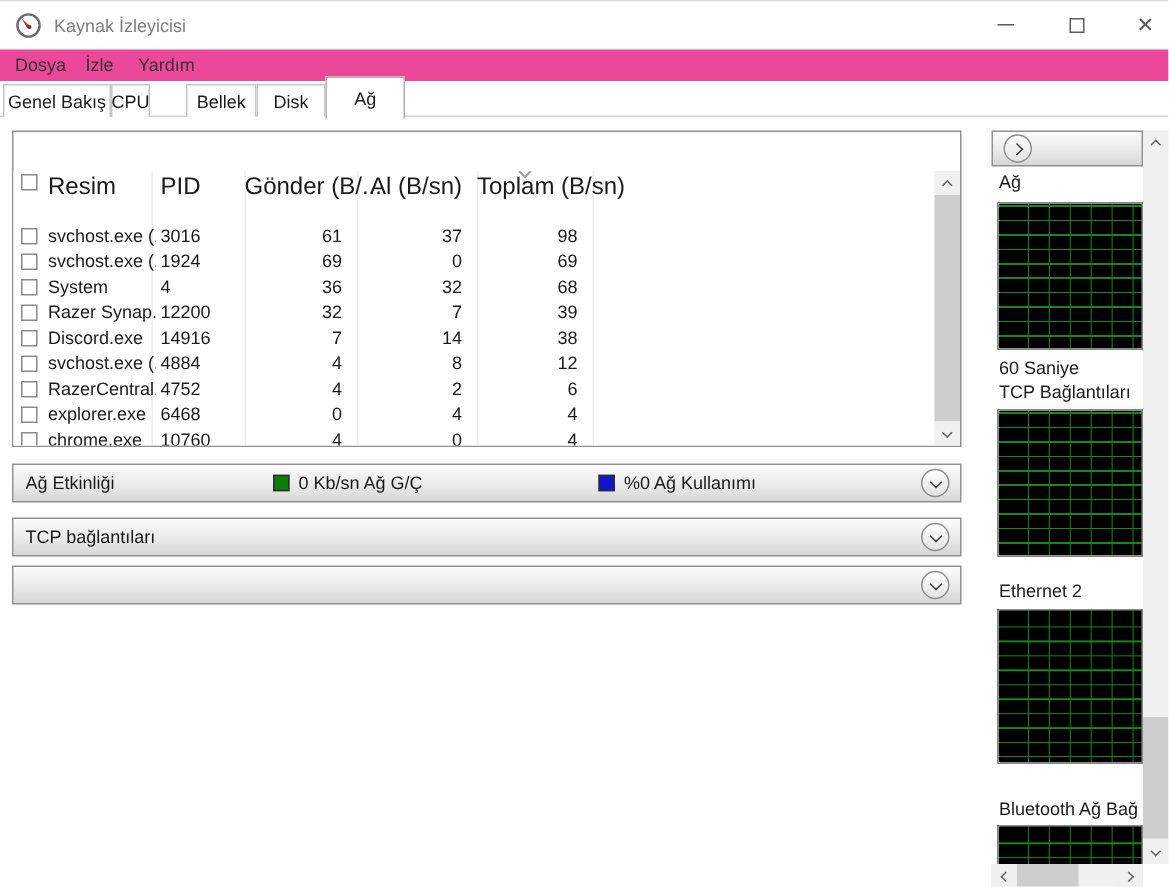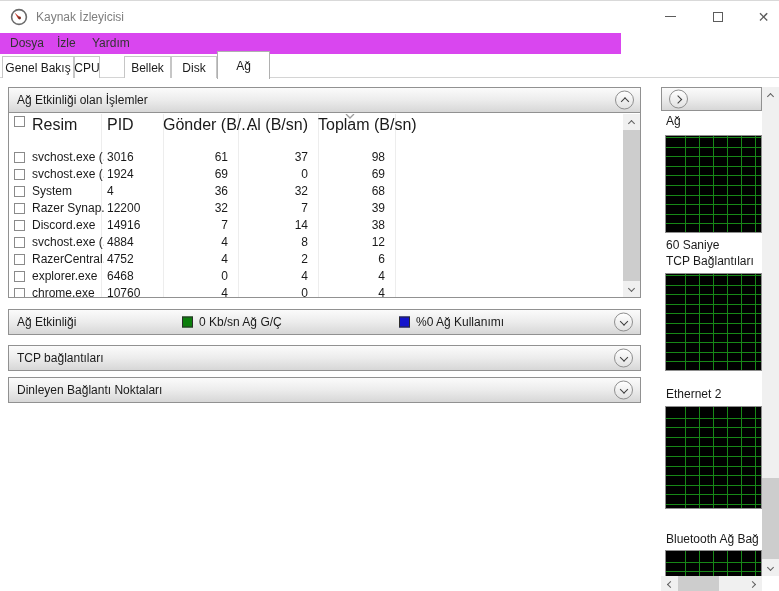--- a/index.html
+++ b/index.html
@@ -12,21 +12,21 @@
   #appicon { position:absolute; left:10px; top:7px; width:18px; height:18px; }
   #apptitle { position:absolute; left:36px; top:9px; font-size:12px; color:#7e7e7e; }
   .winbtn { position:absolute; top:0; width:45px; height:31px; display:flex; align-items:center; justify-content:center; color:#5c5c5c; }
   #btn-min { left:648px; }
   #btn-max { left:695px; }
   #btn-close { left:741px; font-size:14px; }
   .min-glyph { width:11px; height:1px; background:#5c5c5c; }
   .max-glyph { width:10px; height:10px; border:1px solid #5c5c5c; background:transparent; }
 
   
-  #menubar { position:absolute; left:0; top:32px; width:621px; height:21px; background:#d946ef; }
+  #menubar { position:absolute; left:0; top:32px; width:779px; height:21px; background:#ec4899; }
   .menu-item { position:absolute; top:3px; font-size:12px; color:#333; }
 
   
   #tabbar { position:absolute; left:0; top:53px; width:779px; height:24px; border-bottom:1px solid #d4d4d4; background:#ffffff; }
   .tab { position:absolute; top:2px; height:22px; background:#ffffff; border:1px solid #c6c6c6; border-bottom:none; display:flex; align-items:center; justify-content:center; font-size:12px; color:#1a1a1a; }
   .tab.active { top:-3px; height:28px; border-color:#b0b0b0; z-index:3; }
 
   
   .panel-head, .cbar { background:linear-gradient(180deg,#fbfbfb 0%,#ececec 50%,#d7d7d7 100%); border:1px solid #919191; }
   .head-title { position:absolute; left:8px; top:50%; transform:translateY(-50%); font-size:12px; color:#1a1a1a; white-space:nowrap; }
@@ -108,26 +108,20 @@
 
   <div id="tabbar">
     <div class="tab" style="left:2px;width:72px">Genel Bakış</div>
     <div class="tab" style="left:74px;width:26px">CPU</div>
     <div class="tab" style="left:124px;width:47px">Bellek</div>
     <div class="tab" style="left:171px;width:46px">Disk</div>
     <div class="tab active" style="left:217px;width:53px">Ağ</div>
   </div>
 
   <div id="proc-panel">
-    <div id="proc-head" class="panel-head">
-      <span class="head-title">Ağ Etkinliği olan İşlemler</span>
-      <div class="cbtn" style="right:6px">
-          <span class="chev up"></span>
-        </div>
-    </div>
     <div id="proc-body">
       <div class="colsep" style="left:92px"></div>
       <div class="colsep" style="left:154px"></div>
       <div class="colsep" style="left:229px"></div>
       <div class="colsep" style="left:309px"></div>
       <div class="colsep" style="left:386px"></div>
 
       <div id="thead">
         <span class="cb"></span>
         <span class="hcell" style="left:23px">Resim</span>
@@ -237,21 +231,20 @@
   </div>
 
   <div class="cbar" style="top:344px">
     <span class="head-title">TCP bağlantıları</span>
     <div class="cbtn" style="right:7px">
         <span class="chev down"></span>
       </div>
   </div>
 
   <div class="cbar" style="top:376px">
-    <span class="head-title">Dinleyen Bağlantı Noktaları</span>
     <div class="cbtn" style="right:7px">
         <span class="chev down"></span>
       </div>
   </div>
 
   <div id="sidebar">
     <div id="side-head" class="panel-head">
       <div class="cbtn" style="left:7px;right:auto">
           <span class="chev right"></span>
         </div>

